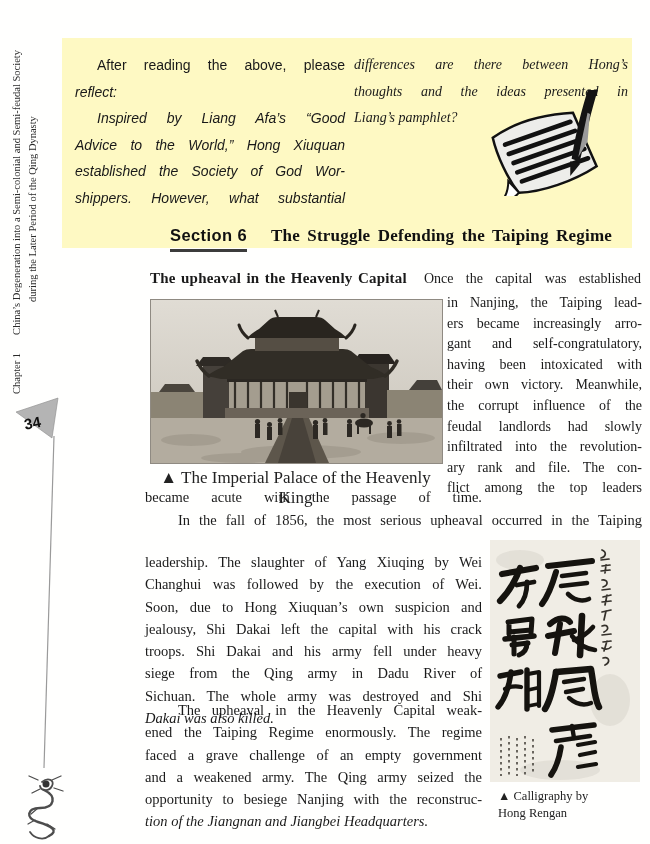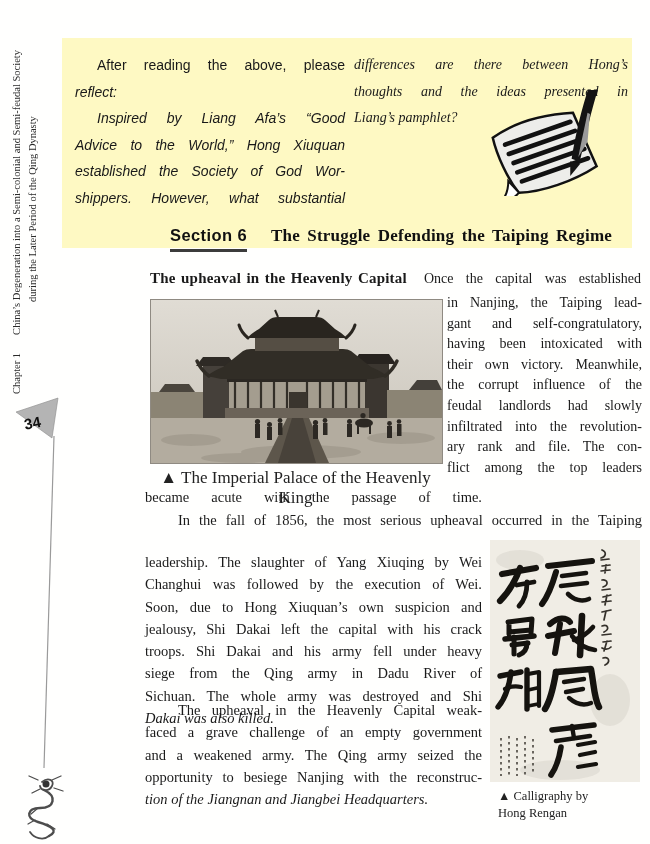--- a/index.html
+++ b/index.html
@@ -112,20 +112,21 @@
 
   <div class="section-row">
     <span class="section-label">Section 6</span>
     <span class="section-title">The Struggle Defending the Taiping Regime</span>
   </div>
 
   <div class="subhead">The upheaval in the Heavenly Capital</div>
   <div class="once-line ln">Once the capital was established</div>
   <div class="beside-col">
     <div class="ln">in Nanjing, the Taiping lead-</div>
+    <div class="ln">ers became increasingly arro-</div>
     <div class="ln">gant and self-congratulatory,</div>
     <div class="ln">having been intoxicated with</div>
     <div class="ln">their own victory. Meanwhile,</div>
     <div class="ln">the corrupt influence of the</div>
     <div class="ln">feudal landlords had slowly</div>
     <div class="ln">infiltrated into the revolution-</div>
     <div class="ln">ary rank and file. The con-</div>
     <div class="ln">flict among the top leaders</div>
   </div>
 
@@ -218,20 +219,21 @@
     <div class="ln">Soon, due to Hong Xiuquan’s own suspicion and</div>
     <div class="ln">jealousy, Shi Dakai left the capital with his crack</div>
     <div class="ln">troops. Shi Dakai and his army fell under heavy</div>
     <div class="ln">siege from the Qing army in Dadu River of</div>
     <div class="ln">Sichuan. The whole army was destroyed and Shi</div>
     <div class="end">Dakai was also killed.</div>
   </div>
 
   <div class="para3-col">
     <div class="ln ind">The upheaval in the Heavenly Capital weak-</div>
+    <div class="ln">ened the Taiping Regime enormously. The regime</div>
     <div class="ln">faced a grave challenge of an empty government</div>
     <div class="ln">and a weakened army. The Qing army seized the</div>
     <div class="ln">opportunity to besiege Nanjing with the reconstruc-</div>
     <div class="end">tion of the Jiangnan and Jiangbei Headquarters.</div>
   </div>
 
   <div class="fig-callig">
     <svg viewBox="0 0 150 242" width="150" height="242">
       <rect x="0" y="0" width="150" height="242" fill="#f0ede5"></rect>
       <g fill="#8d867a" opacity="0.12">

